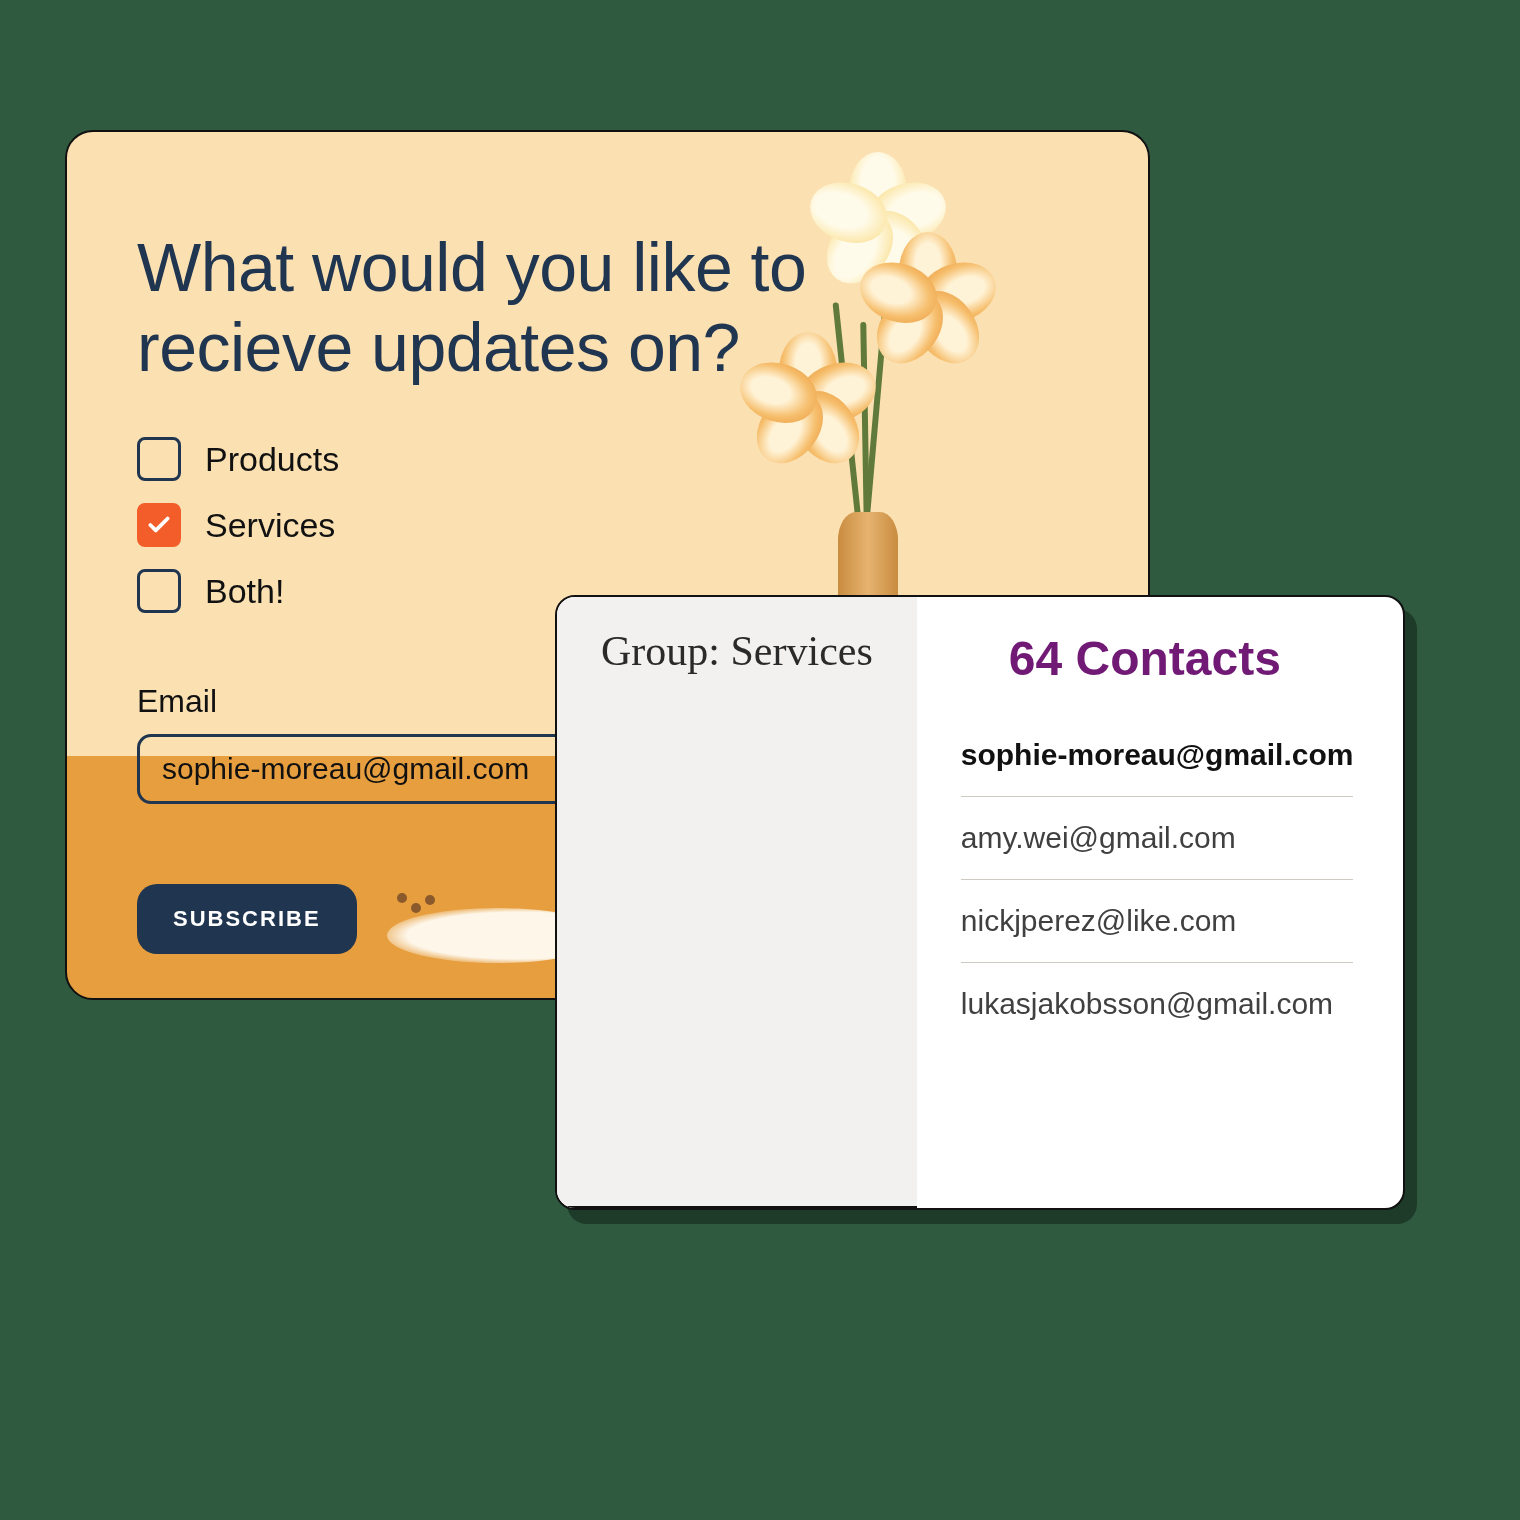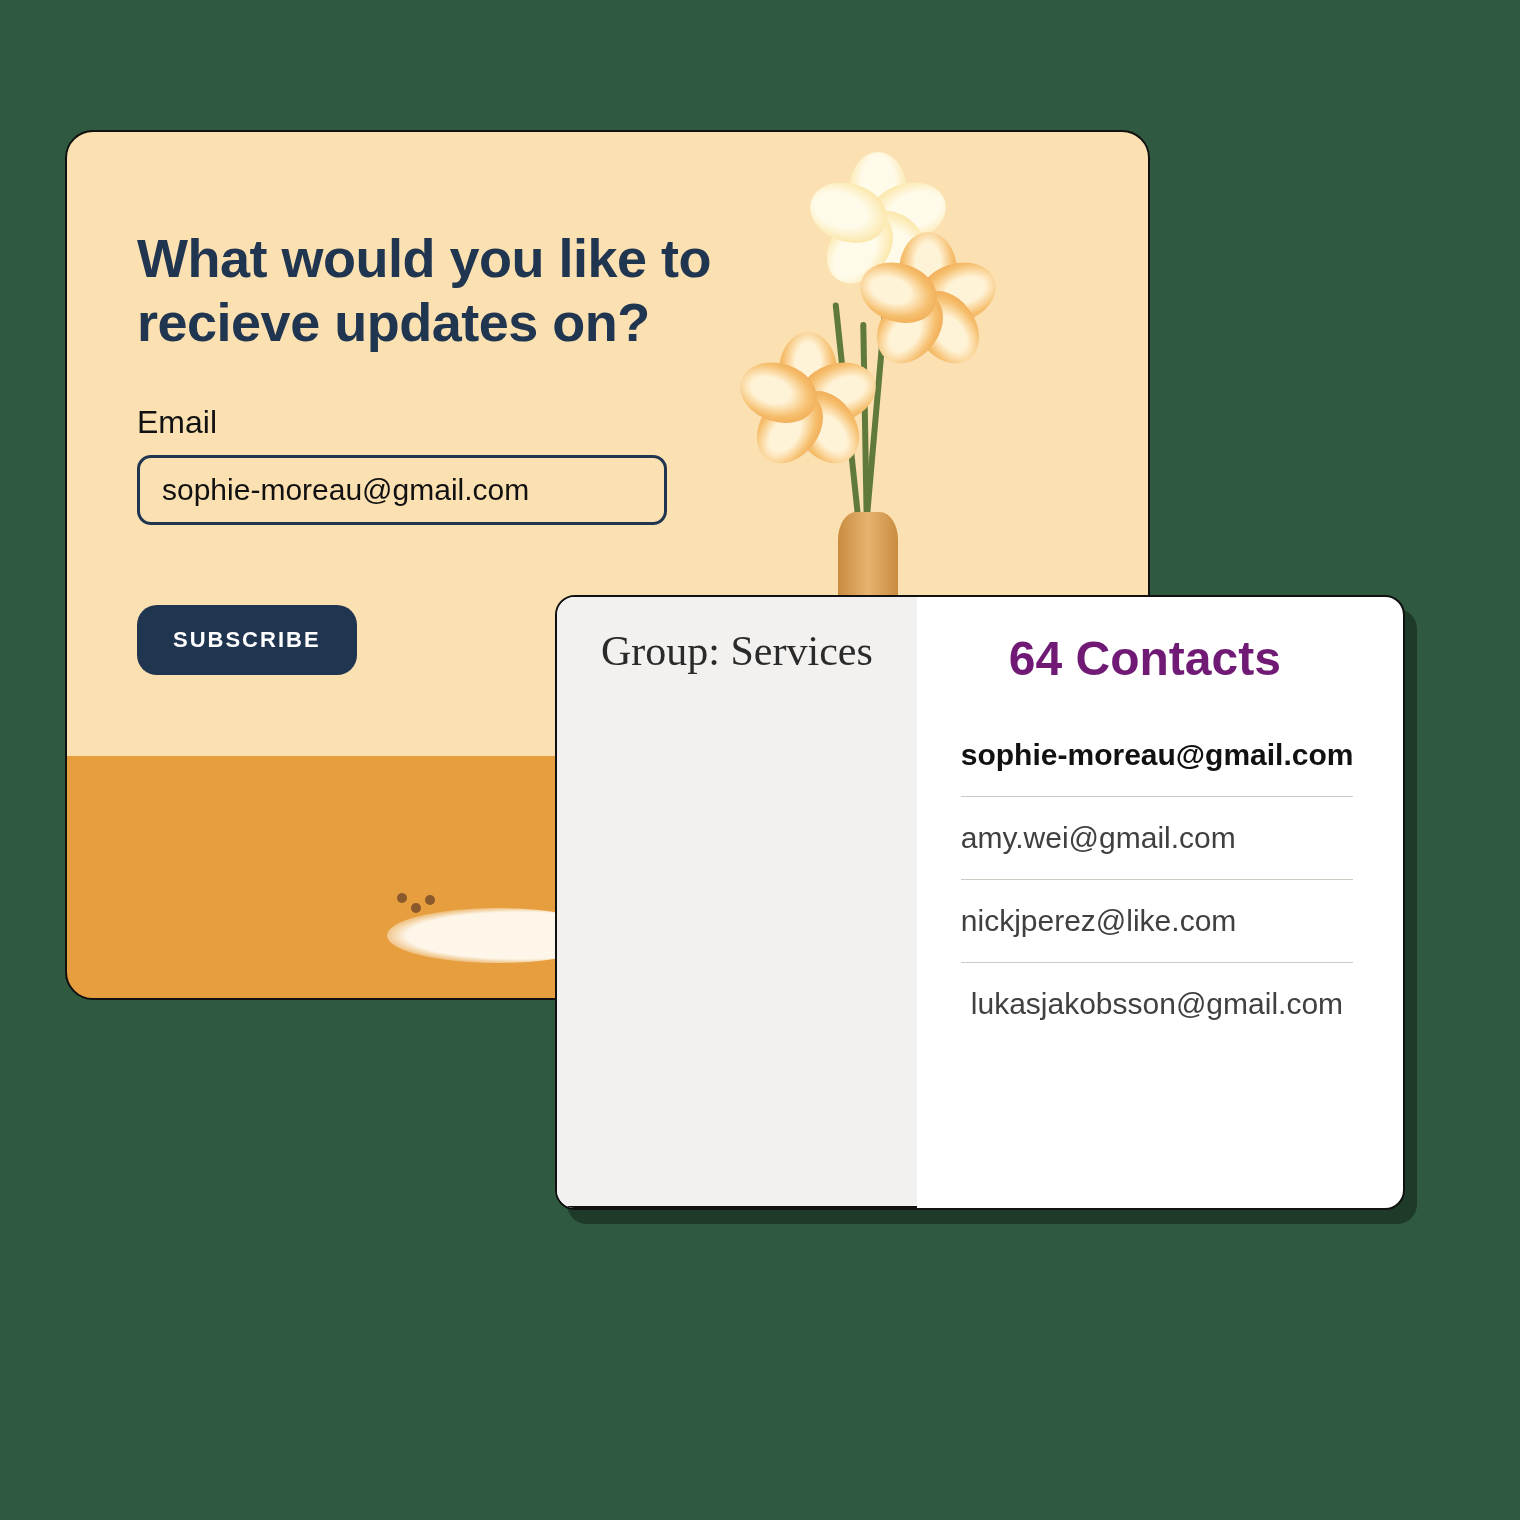--- a/index.html
+++ b/index.html
@@ -18,22 +18,22 @@
     top: 130px;
     width: 1085px;
     height: 870px;
     background: linear-gradient(to bottom, #fbe0b2 0%, #fbe0b2 72%, #e79e3e 72%, #e79e3e 100%);
     border: 2px solid #111;
     border-radius: 28px;
     overflow: hidden;
     padding: 95px 70px 60px 70px;
   }
   .form-heading {
-    font-size: 54px;
-    font-weight: 700;
+    font-size: 68px;
+    font-weight: 400;
     color: #20354f;
     line-height: 1.18;
     letter-spacing: -0.5px;
     margin-bottom: 50px;
     max-width: 700px;
   }
   .options { display: flex; flex-direction: column; gap: 22px; margin-bottom: 70px; }
   .option-row { display: flex; align-items: center; gap: 24px; }
   .checkbox {
     width: 44px; height: 44px;
@@ -139,29 +139,55 @@
   }
   .contacts-body { padding: 34px 44px 0 44px; overflow: hidden; }
   .contacts-count { font-size: 48px; font-weight: 700; color: #701a75; margin-bottom: 28px; margin-left: 48px; }
   .contact-row {
     font-size: 30px;
     padding: 24px 0;
     border-bottom: 1px solid #cfcac3;
     color: #404040;
   }
   .contact-row.active { color: #111; font-weight: 700; }
-  .contact-row.cutoff { border-bottom: none; margin-left: 10px; }
+  .contact-row.cutoff { border-bottom: none; }
 </style>
 </head>
 <body>
 
 <div class="form-card">
 
   <h1 class="form-heading">What would you like to recieve updates on?</h1>
 
+  <div class="options">
+
+    <div class="option-row">
+      <span class="checkbox">
+        
+      </span>
+      <span class="option-label">Products</span>
+    </div>
+
+    <div class="option-row">
+      <span class="checkbox checked">
+        <svg width="26" height="26" viewBox="0 0 24 24">
+            <path d="M4 12l5 5L20 6" stroke="#fff" stroke-width="3.5" fill="none" stroke-linecap="round" stroke-linejoin="round"></path>
+          </svg>
+      </span>
+      <span class="option-label">Services</span>
+    </div>
+
+    <div class="option-row">
+      <span class="checkbox">
+        
+      </span>
+      <span class="option-label">Both!</span>
+    </div>
+
+  </div>
 
   <div class="email-label">Email</div>
   <input class="email-input" type="text" value="sophie-moreau@gmail.com" style="">
 
   <br>
   <button class="subscribe-btn">SUBSCRIBE</button>
 
   
   <div class="flowers">
     <div class="stem s1"></div>

